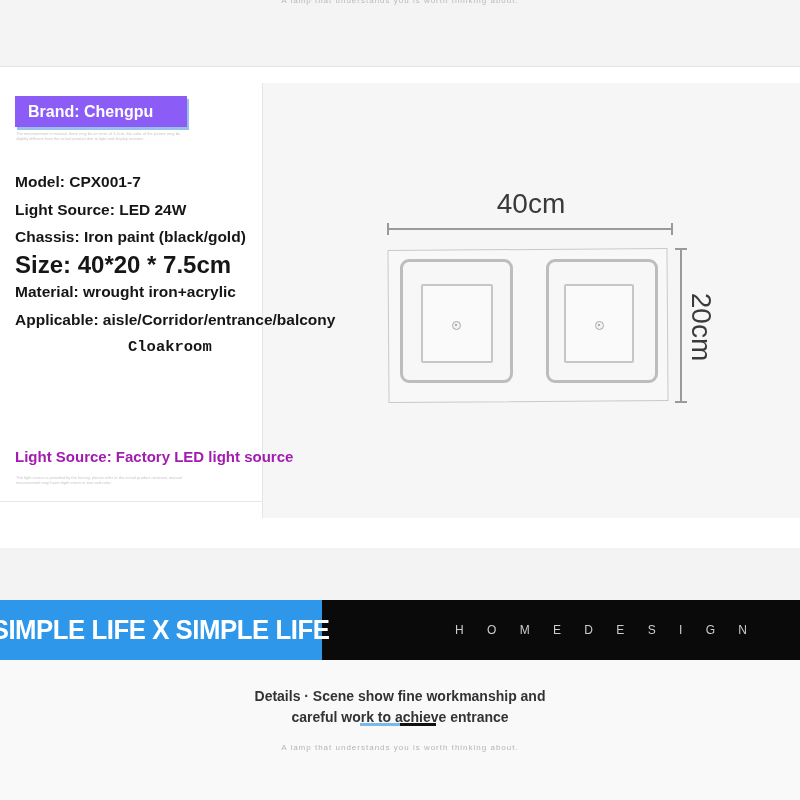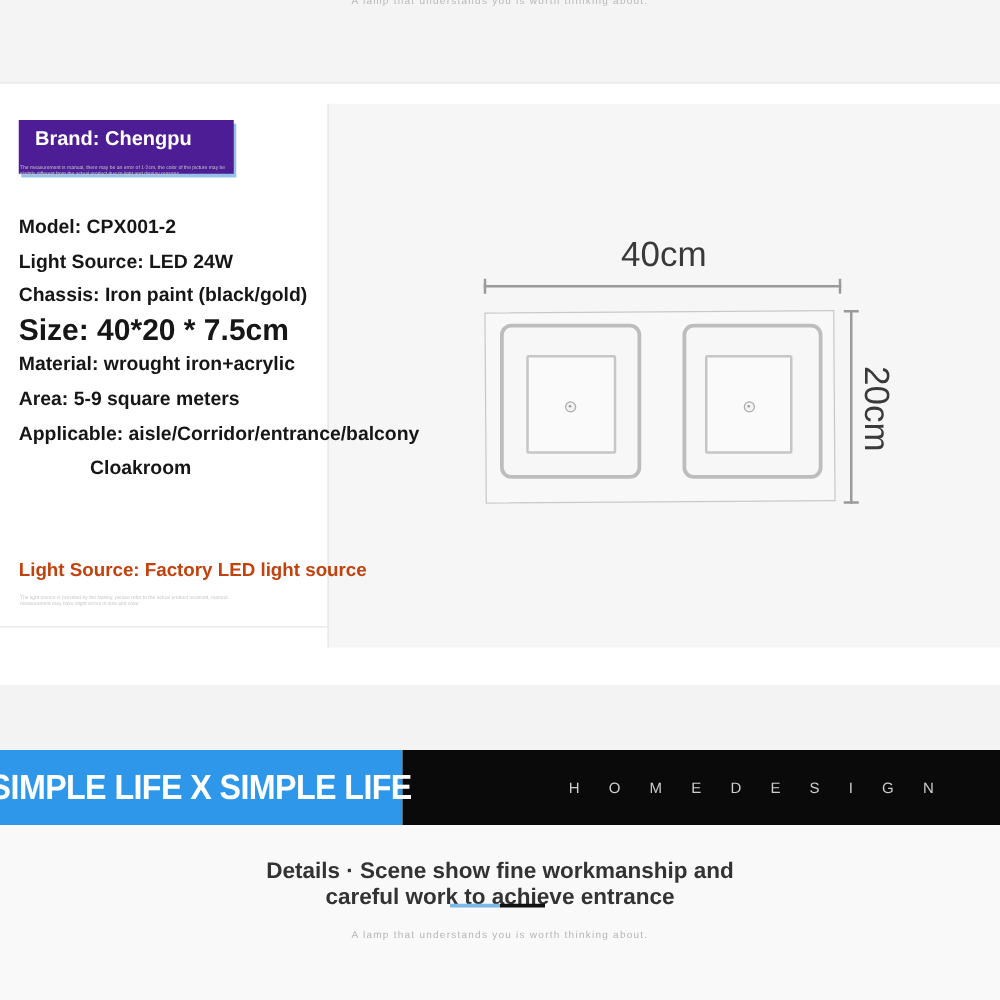--- a/index.html
+++ b/index.html
@@ -10,31 +10,31 @@
   
   .top-strip { position:relative; width:800px; height:67px; background:#f4f4f4; border-bottom:1px solid #e4e4e4; overflow:hidden; }
   .top-slogan { position:absolute; top:-4px; left:0; width:100%; text-align:center; font-size:8px; color:#b9b9b9; letter-spacing:1px; }
 
   
   .main-section { position:relative; width:800px; height:435px; background:#ffffff; border-bottom:1px solid #e7e7e7; }
 
   .drawing-panel { position:absolute; left:262px; top:16px; width:538px; height:435px; background:#f6f6f6; border-left:1px solid #e5e5e5; z-index:1; }
 
   .specs-panel { position:absolute; left:0; top:0; width:340px; height:435px; z-index:2; }
-  .brand-badge { position:absolute; left:15px; top:29px; width:172px; height:43px; background:#4c1d95; color:#fff;
+  .brand-badge { position:absolute; left:15px; top:29px; width:172px; height:31px; background:#8b5cf6; color:#fff;
                  font-size:16px; font-weight:700; line-height:31px; padding-left:13px;
                  box-shadow:2px 3px 0 rgba(23,116,204,0.45); }
   .fine-print { position:absolute; color:#c6c6c6; font-size:4px; line-height:5px; width:172px; overflow:hidden; }
   .fp-banner { left:16px; top:64px; }
   .fp-bottom { left:16px; top:408px; }
   .spec-list { position:absolute; left:15px; top:101px; }
   .spec-line { font-size:15.5px; font-weight:600; color:#161616; height:27.6px; line-height:27.6px; white-space:nowrap; }
   .spec-line.emph { font-size:24px; font-weight:700; }
-  .cloakroom-line { margin-left:57px; }
-  .light-source-note { position:absolute; left:15px; top:381px; font-size:15px; font-weight:700; color:#c2410c; white-space:nowrap; }
+  .cloakroom-line { margin-left:113px;font-family:Liberation Mono, monospace; }
+  .light-source-note { position:absolute; left:15px; top:381px; font-size:15px; font-weight:700; color:#a21caf; white-space:nowrap; }
 
   
   .dim-width-label { position:absolute; left:188px; top:105px; width:160px; text-align:center; font-size:28px; color:#3a3a3a; }
   .dim-h-line { position:absolute; left:124px; top:145px; width:286px; height:2px; background:#9a9a9a; }
   .dim-h-line::before, .dim-h-line::after { content:""; position:absolute; top:-5px; width:2px; height:12px; background:#9a9a9a; }
   .dim-h-line::before { left:0; } .dim-h-line::after { right:0; }
   .lamp-outline { position:absolute; left:125px; top:166px; width:280px; height:153px; border:1px solid #c9c9c9; background:#f8f8f8; transform:rotate(-0.4deg); }
   .module-outer { position:absolute; width:113px; height:124px; border:3px solid #bdbdbd; border-radius:9px; background:#f7f7f7; }
   .mod-left { left:137px; top:176px; } .mod-right { left:283px; top:176px; width:112px; }
   .module-inner { position:absolute; width:72px; height:79px; border:2px solid #c6c6c6; border-radius:2px; background:#fafafa; }
@@ -53,21 +53,21 @@
 
   
   .brand-bar { position:relative; width:800px; height:60px; display:flex; }
   .brand-bar-left { width:322px; height:60px; background:#2e97ea; display:flex; align-items:center; justify-content:center; }
   .brand-bar-left span { color:#fff; font-size:28px; font-weight:800; letter-spacing:-0.5px; white-space:nowrap; transform:scaleX(0.92); }
   .brand-bar-right { flex:1; height:60px; background:#0a0a0a; display:flex; align-items:center; justify-content:center; padding-left:90px; }
   .brand-bar-right span { color:#cccccc; font-size:12px; letter-spacing:10px; white-space:nowrap;text-align:center; }
 
   
   .bottom-section { position:relative; width:800px; height:140px; background:#f9f9f9; }
-  .details-heading { position:absolute; left:0; top:26px; width:800px; text-align:center; font-size:18px; font-weight:700; color:#333; line-height:20.5px; }
+  .details-heading { position:absolute; left:0; top:26px; width:800px; text-align:center; font-size:14px; font-weight:700; color:#333; line-height:20.5px; }
   .details-underline { position:absolute; left:360px; top:63px; width:76px; height:3px; display:flex; }
   .underline-blue { width:40px; height:3px; background:#7ab8e6; }
   .underline-black { width:36px; height:3px; background:#111; }
   .bottom-slogan { position:absolute; left:0; top:83px; width:800px; text-align:center; font-size:8px; color:#b5b5b5; letter-spacing:1px; }
 </style>
 </head>
 <body>
 
 <div class="page">
 
@@ -89,26 +89,25 @@
       <div class="screw-dot screw-right"></div>
       <div class="dim-v-line"></div>
       <div class="dim-height-label">20cm</div>
     </div>
 
     <div class="specs-panel">
       <div class="brand-badge">Brand: Chengpu</div>
       <div class="fine-print fp-banner">The measurement is manual, there may be an error of 1-2cm, the color of the picture may be slightly different from the actual product due to light and display reasons</div>
 
       <div class="spec-list">
-        <div class="spec-line">Model: CPX001-2</div>
+        <div class="spec-line">Model: CPX001-7</div>
         <div class="spec-line">Light Source: LED 24W</div>
         <div class="spec-line">Chassis: Iron paint (black/gold)</div>
         <div class="spec-line emph">Size: 40*20 * 7.5cm</div>
         <div class="spec-line">Material: wrought iron+acrylic</div>
-        <div class="spec-line">Area: 5-9 square meters</div>
         <div class="spec-line">Applicable: aisle/Corridor/entrance/balcony</div>
         <div class="spec-line cloakroom-line">Cloakroom</div>
       </div>
 
       <div class="light-source-note">Light Source: Factory LED light source</div>
       <div class="fine-print fp-bottom">The light source is provided by the factory, please refer to the actual product received, manual measurement may have slight errors in size and color</div>
     </div>
   </div>
 
   <div class="chin-strip"></div>

